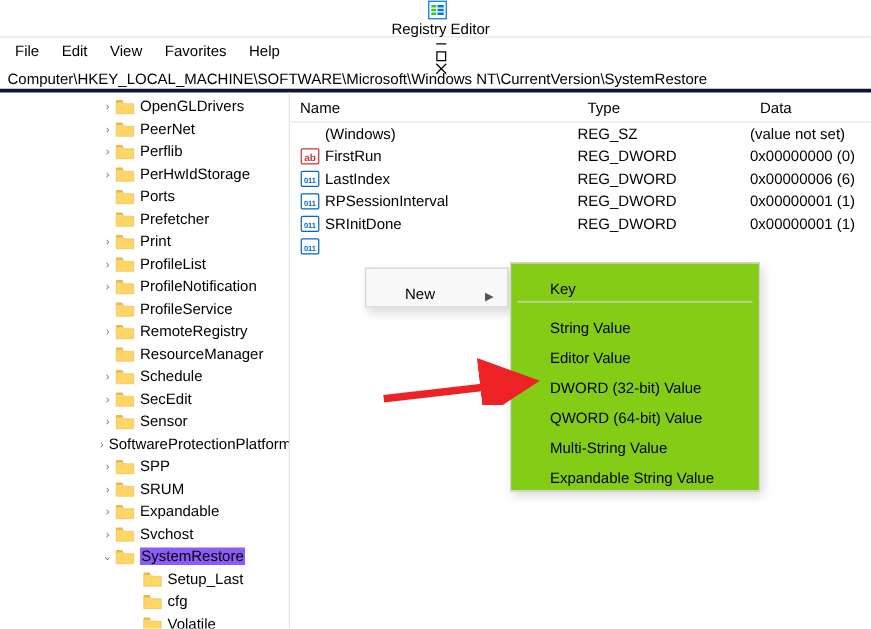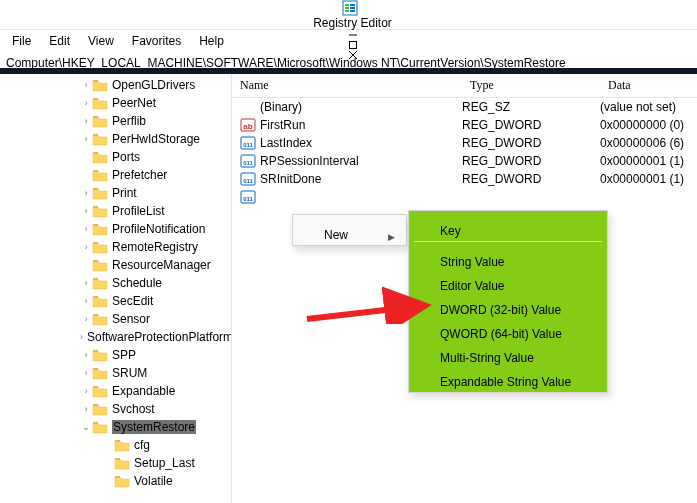--- a/index.html
+++ b/index.html
@@ -35,21 +35,21 @@
   .menubar {
     display: flex;
     gap: 2px;
     padding: 2px 4px;
     height: 22px;
     align-items: center;
   }
   .menubar .menuitem { padding: 2px 8px; }
   .addressbar {
     padding: 4px 6px;
-    border-bottom: 6px solid #0f172a;
+    border-bottom: 3px solid #0f172a;
     height: 22px;
     font-size: 12px;
     white-space: nowrap;
     overflow: hidden;
   }
   .content {
     display: flex;
     height: calc(503px - 30px - 22px - 22px);
   }
   .tree {
@@ -72,34 +72,33 @@
     justify-content: center;
     color: #777;
     font-size: 9px;
   }
   .tree-item .folder {
     width: 16px; height: 13px;
     margin-right: 4px;
     display: inline-block;
   }
   .tree-item.selected .label {
-    background: #737373;
+    background: #8b5cf6;
     padding: 0 1px;
   }
   .list {
     flex: 1;
     position: relative;
   }
   .list-header {
     display: flex;
     height: 24px;
     border-bottom: 1px solid #e5e5e5;
     align-items: center;
     font-size: 12px;
-    font-family: Liberation Serif, serif;
   }
   .col { padding-left: 8px; }
   .col.name { width: 230px; }
   .col.type { width: 138px; }
   .col.data { flex: 1; }
   .list-row {
     display: flex;
     height: 18px;
     align-items: center;
   }
@@ -269,20 +268,28 @@
       </div>
       <div class="tree-item">
         <span class="expander">›</span>
         <span class="folder"><svg viewBox="0 0 16 13">
             <path d="M1 2 L6 2 L7 4 L15 4 L15 12 L1 12 Z" fill="#ffd666" stroke="#e6b84d" stroke-width="0.5"></path>
             <rect x="1" y="1" width="5" height="2" fill="#e6b84d"></rect>
           </svg></span>
         <span class="label">ProfileNotification</span>
       </div>
       <div class="tree-item">
+        <span class="expander"></span>
+        <span class="folder"><svg viewBox="0 0 16 13">
+            <path d="M1 2 L6 2 L7 4 L15 4 L15 12 L1 12 Z" fill="#ffd666" stroke="#e6b84d" stroke-width="0.5"></path>
+            <rect x="1" y="1" width="5" height="2" fill="#e6b84d"></rect>
+          </svg></span>
+        <span class="label">ProfileService</span>
+      </div>
+      <div class="tree-item">
         <span class="expander">›</span>
         <span class="folder"><svg viewBox="0 0 16 13">
             <path d="M1 2 L6 2 L7 4 L15 4 L15 12 L1 12 Z" fill="#ffd666" stroke="#e6b84d" stroke-width="0.5"></path>
             <rect x="1" y="1" width="5" height="2" fill="#e6b84d"></rect>
           </svg></span>
         <span class="label">RemoteRegistry</span>
       </div>
       <div class="tree-item">
         <span class="expander"></span>
         <span class="folder"><svg viewBox="0 0 16 13">
@@ -362,29 +369,29 @@
             <rect x="1" y="1" width="5" height="2" fill="#e6b84d"></rect>
           </svg></span>
         <span class="label">SystemRestore</span>
       </div>
       <div class="tree-item child">
         <span class="expander"></span>
         <span class="folder"><svg viewBox="0 0 16 13">
             <path d="M1 2 L6 2 L7 4 L15 4 L15 12 L1 12 Z" fill="#ffd666" stroke="#e6b84d" stroke-width="0.5"></path>
             <rect x="1" y="1" width="5" height="2" fill="#e6b84d"></rect>
           </svg></span>
+        <span class="label">Setup_Last</span>
+      </div>
+      <div class="tree-item child">
+        <span class="expander"></span>
+        <span class="folder"><svg viewBox="0 0 16 13">
+            <path d="M1 2 L6 2 L7 4 L15 4 L15 12 L1 12 Z" fill="#ffd666" stroke="#e6b84d" stroke-width="0.5"></path>
+            <rect x="1" y="1" width="5" height="2" fill="#e6b84d"></rect>
+          </svg></span>
         <span class="label">cfg</span>
-      </div>
-      <div class="tree-item child">
-        <span class="expander"></span>
-        <span class="folder"><svg viewBox="0 0 16 13">
-            <path d="M1 2 L6 2 L7 4 L15 4 L15 12 L1 12 Z" fill="#ffd666" stroke="#e6b84d" stroke-width="0.5"></path>
-            <rect x="1" y="1" width="5" height="2" fill="#e6b84d"></rect>
-          </svg></span>
-        <span class="label">Setup_Last</span>
       </div>
       <div class="tree-item child">
         <span class="expander"></span>
         <span class="folder"><svg viewBox="0 0 16 13">
             <path d="M1 2 L6 2 L7 4 L15 4 L15 12 L1 12 Z" fill="#ffd666" stroke="#e6b84d" stroke-width="0.5"></path>
             <rect x="1" y="1" width="5" height="2" fill="#e6b84d"></rect>
           </svg></span>
         <span class="label">Volatile</span>
       </div>
     </div>
@@ -393,21 +400,21 @@
       <div class="col name">Name</div>
       <div class="col type">Type</div>
       <div class="col data">Data</div>
     </div>
     <div id="list-rows">
         <div class="list-row">
           <span class="icon"><svg viewBox="0 0 16 16">
               <rect x="1" y="2" width="14" height="12" fill="#fff" stroke="#c33" rx="1"></rect>
               <text x="8" y="12" font-size="8" text-anchor="middle" fill="#c33" font-weight="bold">ab</text>
             </svg></span>
-          <span class="cellname">(Binary)</span>
+          <span class="cellname">(Windows)</span>
           <span class="celltype">REG_SZ</span>
           <span class="celldata">(value not set)</span>
         </div>
         <div class="list-row">
           <span class="icon"><svg viewBox="0 0 16 16">
               <rect x="1" y="2" width="14" height="12" fill="#fff" stroke="#06c" rx="1"></rect>
               <text x="8" y="11.5" font-size="6" text-anchor="middle" fill="#06c" font-weight="bold">011</text>
             </svg></span>
           <span class="cellname">FirstRun</span>
           <span class="celltype">REG_DWORD</span>

